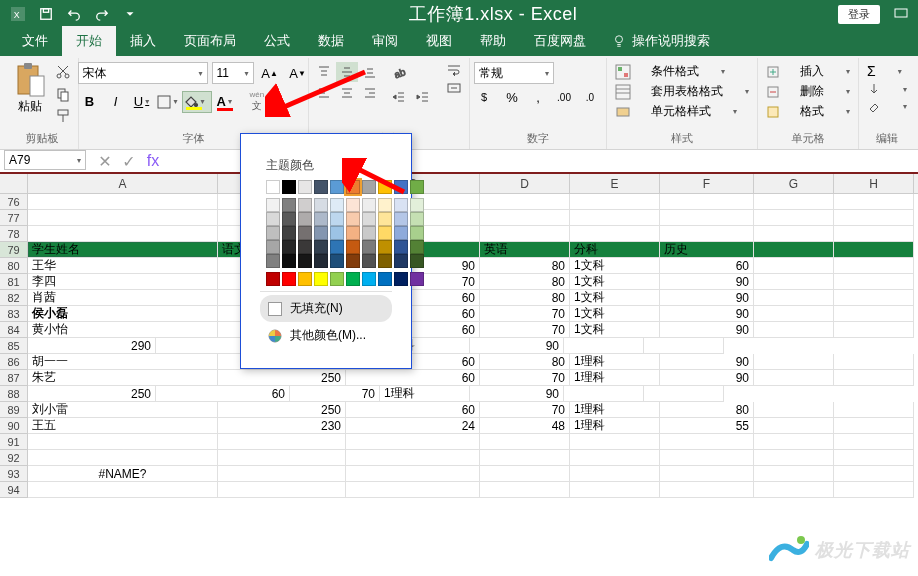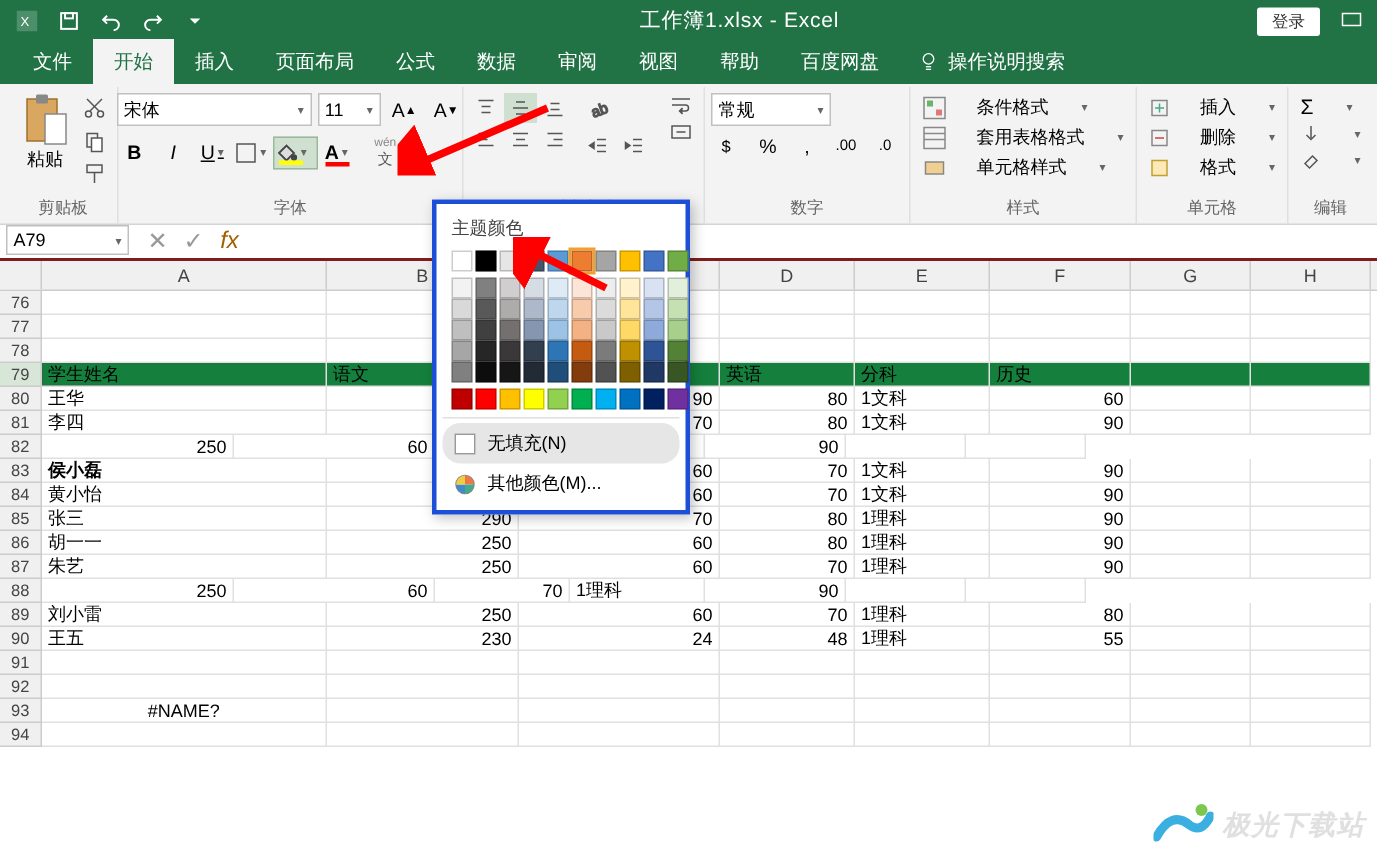--- a/index.html
+++ b/index.html
@@ -3,21 +3,21 @@
 <meta charset="utf-8">
 <style>
 * { box-sizing: border-box; margin: 0; padding: 0; font-family: "Microsoft YaHei", Arial, sans-serif; }
 body { width: 918px; height: 576px; background: #fff; overflow: hidden; position: relative; }
 
 
 .titlebar { height: 28px; background: #217346; display: flex; align-items: center; color: #fff; font-size: 12px; }
 .qat { display: flex; gap: 4px; padding: 0 6px; align-items: center; }
 .qat-btn { width: 24px; height: 24px; display: flex; align-items: center; justify-content: center; cursor: pointer; color: #fff; }
 .qat-btn svg { width: 14px; height: 14px; }
-.titlebar-title { flex: 1; text-align: center; font-size: 14px; letter-spacing: 0.5px; }
+.titlebar-title { flex: 1; text-align: center; font-size: 18px; letter-spacing: 0.5px; }
 .titlebar-right { display: flex; align-items: center; gap: 14px; padding-right: 10px; }
 .login-btn { background: #fff; color: #333; padding: 2px 10px; font-size: 11px; border-radius: 2px; cursor: pointer; }
 .win-icon { cursor: pointer; }
 
 
 .tabstrip { height: 28px; background: #217346; display: flex; align-items: flex-end; padding-left: 8px; font-size: 13px; color: #fff; }
 .tab { padding: 6px 14px; cursor: pointer; }
 .tab.active { background: #f3f3f3; color: #217346; }
 .tell-me { display: flex; align-items: center; gap: 6px; padding: 6px 12px; cursor: text; }
 .bulb-icon { width: 14px; height: 14px; }
@@ -79,21 +79,21 @@
 .rowhead { width: 28px; height: 16px; border-right: 1px solid #ccc; border-bottom: 1px solid #ccc; background: #f0f0f0; font-size: 11px; text-align: center; display: flex; align-items: center; justify-content: center; color: #444; cursor: pointer; }
 .rowhead.sel { background: #d8e6d8; }
 .cells { position: relative; }
 .row { display: flex; height: 16px; }
 .cell { border-right: 1px solid #e0e0e0; border-bottom: 1px solid #e0e0e0; font-size: 12px; padding: 0 4px; display: flex; align-items: center; overflow: hidden; white-space: nowrap; }
 .cell.num { justify-content: flex-end; }
 .row.header-row .cell { background: #15803d; color: #000; }
 .row.sel-row .cell:first-child { box-shadow: inset 0 0 0 1px #217346; }
 
 
-.color-picker { position: absolute; left: 240px; top: 133px; width: 172px; background: #fff; border: 3px solid #1d4ed8; box-shadow: 2px 2px 8px rgba(0,0,0,0.25); z-index: 100; padding: 4px; margin-left: 48px; }
+.color-picker { position: absolute; left: 240px; top: 133px; width: 172px; background: #fff; border: 1px solid #1d4ed8; box-shadow: 2px 2px 8px rgba(0,0,0,0.25); z-index: 100; padding: 19px; }
 .cp-header { font-size: 12px; padding: 4px 6px; color: #444; }
 .color-grid { display: grid; grid-template-columns: repeat(10, 14px); gap: 2px; padding: 2px 6px; }
 .color-sw { width: 14px; height: 14px; border: 1px solid rgba(0,0,0,0.2); cursor: pointer; }
 .color-sw.sel { outline: 2px solid #f0a030; outline-offset: 0; }
 .cp-item { display: flex; align-items: center; gap: 8px; padding: 5px 8px; font-size: 12px; cursor: pointer; }
 .cp-item:hover, .cp-item.hover { background: #e6e6e6; border-radius: 12px; }
 .nofill-sw { width: 14px; height: 14px; border: 1px solid #999; background: #fff; }
 .more-icon { width: 14px; height: 14px; }
 .cp-sep { border-top: 1px solid #e0e0e0; margin: 3px 0; }
 
@@ -462,21 +462,21 @@
 </div>
 
 <div class="formula-bar">
   <div class="name-box">
     <span>A79</span>
     <span class="dropdown-arrow">▾</span>
   </div>
   <div class="fx-btns">
     <div class="fx-btn">✕</div>
     <div class="fx-btn">✓</div>
-    <div class="fx-btn" style="font-style:italic;color:#a16207">fx</div>
+    <div class="fx-btn" style="color:#8b5cf6">fx</div>
   </div>
   <input class="fx-input" style="">
 </div>
 
 <div class="grid-wrap">
   <div class="colhead-row" id="colheads">
     <div class="rowhead-corner"></div>
   <div class="colhead" style="width: 190px;">A</div>
       <div class="colhead" style="width: 128px;">B</div>
       <div class="colhead" style="width: 134px;">C</div>
@@ -563,20 +563,21 @@
           <div class="cell" style="width: 190px; text-align: left;">李四</div>
           <div class="cell" style="width: 128px;"></div>
           <div class="cell num" style="width: 134px;">70</div>
           <div class="cell num" style="width: 90px;">80</div>
           <div class="cell" style="width: 90px;">1文科</div>
           <div class="cell num" style="width: 94px;">90</div>
           <div class="cell" style="width: 80px;"></div>
           <div class="cell" style="width: 80px;"></div>
         </div>
         <div class="row">
+          <div class="cell" style="width: 190px; text-align: left;">肖茜</div>
           <div class="cell num" style="width: 128px;">250</div>
           <div class="cell num" style="width: 134px;">60</div>
           <div class="cell num" style="width: 90px;">80</div>
           <div class="cell" style="width: 90px;">1文科</div>
           <div class="cell num" style="width: 94px;">90</div>
           <div class="cell" style="width: 80px;"></div>
           <div class="cell" style="width: 80px;"></div>
         </div>
         <div class="row">
           <div class="cell" style="width: 190px; text-align: left; font-weight: bold;">侯小磊</div>
@@ -592,21 +593,20 @@
           <div class="cell" style="width: 190px; text-align: left;">黄小怡</div>
           <div class="cell num" style="width: 128px;">250</div>
           <div class="cell num" style="width: 134px;">60</div>
           <div class="cell num" style="width: 90px;">70</div>
           <div class="cell" style="width: 90px;">1文科</div>
           <div class="cell num" style="width: 94px;">90</div>
           <div class="cell" style="width: 80px;"></div>
           <div class="cell" style="width: 80px;"></div>
         </div>
         <div class="row">
-          <div class="cell" style="width: 190px; text-align: left;">张三</div>
           <div class="cell num" style="width: 128px;">290</div>
           <div class="cell num" style="width: 134px;">70</div>
           <div class="cell num" style="width: 90px;">80</div>
           <div class="cell" style="width: 90px;">1理科</div>
           <div class="cell num" style="width: 94px;">90</div>
           <div class="cell" style="width: 80px;"></div>
           <div class="cell" style="width: 80px;"></div>
         </div>
         <div class="row">
           <div class="cell" style="width: 190px; text-align: left;">胡一一</div>

